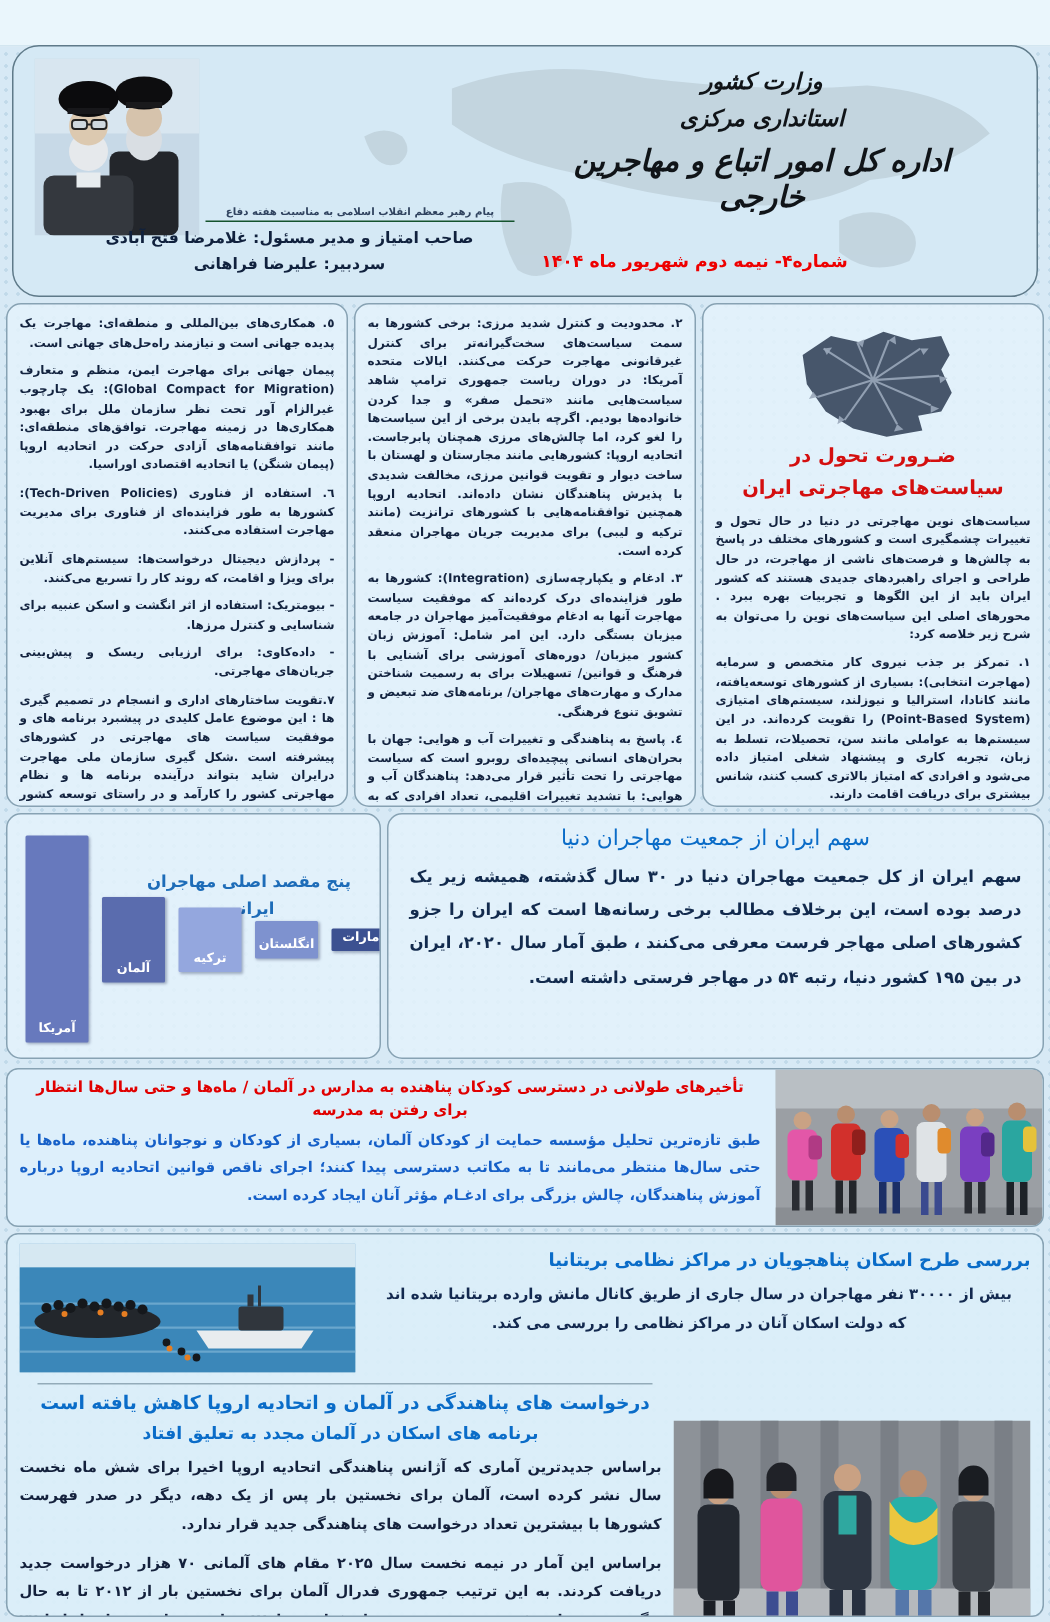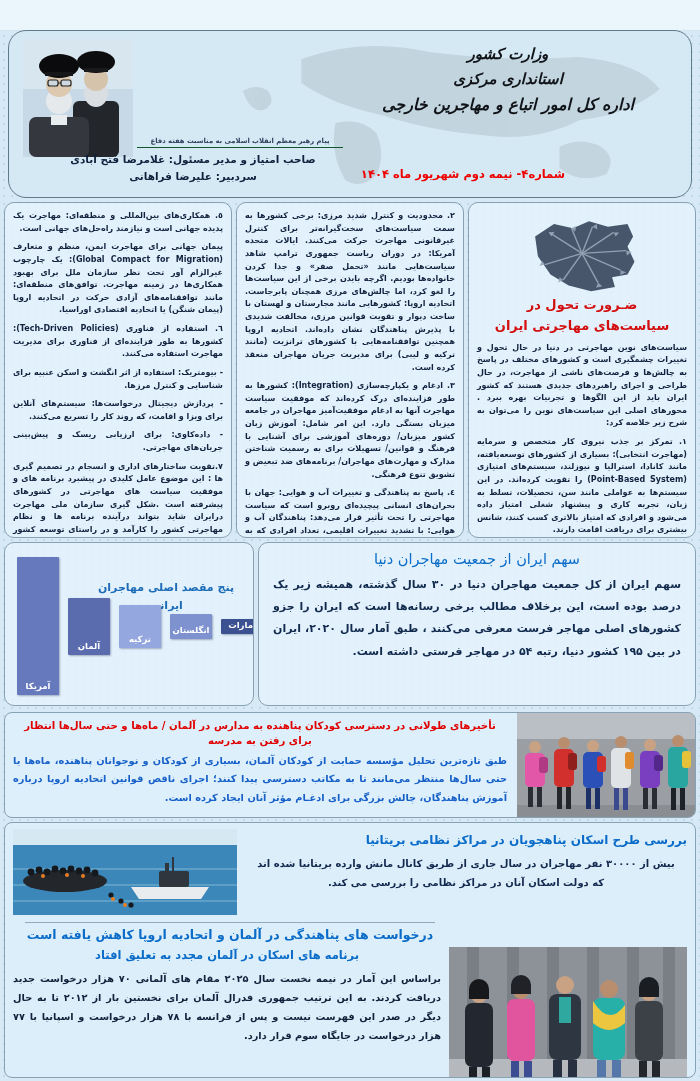--- a/index.html
+++ b/index.html
@@ -22,21 +22,21 @@
     color:#13233f;line-height:1.95;text-align:right;}
   .quote-cap{position:absolute;left:128px;top:106px;width:206px;font-size:6.8px;font-weight:700;
     color:#30435f;text-align:center;border-bottom:1px solid #14532d;padding-bottom:2px;}
   .pubblock{position:absolute;left:16px;top:122px;width:336px;text-align:center;color:#10213d;}
   .pubblock div{font-size:10.5px;font-weight:800;}
   .pubblock div+div{margin-top:5px;}
   .ministry{position:absolute;left:346px;top:14px;width:306px;text-align:center;
     font-family:"DejaVu Serif", serif;font-style:italic;font-weight:700;color:#101418;}
   .ministry .m1{font-size:15px;}
   .ministry .m2{font-size:15px;margin-top:7px;}
-  .ministry .m3{font-size:16px;margin-top:7px;}
+  .ministry .m3{font-size:20px;margin-top:7px;}
   .issue{position:absolute;left:338px;top:136px;width:232px;text-align:center;
     color:#ee0000;font-size:11.5px;font-weight:800;}
   
   .cols{position:absolute;top:202px;left:4px;right:4px;height:336px;display:flex;gap:4px;}
   .col{flex:1;border:1px solid #87a2b3;border-radius:10px;background:rgba(228,242,251,.85);
     padding:7px 8px;font-size:8px;line-height:1.58;font-weight:700;color:#13233f;
     text-align:justify;overflow:hidden;}
   .col p{margin:0 0 6px;}
   .iranmap{display:block;margin:0 auto 2px;width:152px;height:84px;}
   .art-title{color:#d40f0f;font-size:13px;font-weight:900;text-align:center;line-height:1.45;margin:1px 0 6px;}
@@ -170,22 +170,22 @@
     <div class="col">
       <p>۲. محدودیت و کنترل شدید مرزی: برخی کشورها به سمت سیاست‌های سخت‌گیرانه‌تر برای کنترل غیرقانونی مهاجرت حرکت می‌کنند. ایالات متحده آمریکا: در دوران ریاست جمهوری ترامپ شاهد سیاست‌هایی مانند «تحمل صفر» و جدا کردن خانواده‌ها بودیم. اگرچه بایدن برخی از این سیاست‌ها را لغو کرد، اما چالش‌های مرزی همچنان پابرجاست. اتحادیه اروپا: کشورهایی مانند مجارستان و لهستان با ساخت دیوار و تقویت قوانین مرزی، مخالفت شدیدی با پذیرش پناهندگان نشان داده‌اند. اتحادیه اروپا همچنین توافقنامه‌هایی با کشورهای ترانزیت (مانند ترکیه و لیبی) برای مدیریت جریان مهاجران منعقد کرده است.</p>
       <p>۳. ادغام و یکپارچه‌سازی (Integration): کشورها به طور فزاینده‌ای درک کرده‌اند که موفقیت سیاست مهاجرت آنها به ادغام موفقیت‌آمیز مهاجران در جامعه میزبان بستگی دارد. این امر شامل: آموزش زبان کشور میزبان/ دوره‌های آموزشی برای آشنایی با فرهنگ و قوانین/ تسهیلات برای به رسمیت شناختن مدارک و مهارت‌های مهاجران/ برنامه‌های ضد تبعیض و تشویق تنوع فرهنگی.</p>
       <p>٤. پاسخ به پناهندگی و تغییرات آب و هوایی: جهان با بحران‌های انسانی پیچیده‌ای روبرو است که سیاست مهاجرتی را تحت تأثیر قرار می‌دهد: پناهندگان آب و هوایی: با تشدید تغییرات اقلیمی، تعداد افرادی که به دلیل بلایای طبیعی، خشکسالی و بالا آمدن سطح دریاها آواره می‌شوند، در حال افزایش است. هنوز چارچوب حقوقی بین‌المللی مشخصی برای حمایت از این گروه وجود ندارد و کشورها در حال بررسی راه‌حل‌های جدید هستند.</p>
     </div>
 
     <div class="col">
       <p>٥. همکاری‌های بین‌المللی و منطقه‌ای: مهاجرت یک پدیده جهانی است و نیازمند راه‌حل‌های جهانی است.</p>
       <p>پیمان جهانی برای مهاجرت ایمن، منظم و متعارف (Global Compact for Migration): یک چارچوب غیرالزام آور تحت نظر سازمان ملل برای بهبود همکاری‌ها در زمینه مهاجرت. توافق‌های منطقه‌ای: مانند توافقنامه‌های آزادی حرکت در اتحادیه اروپا (پیمان شنگن) یا اتحادیه اقتصادی اوراسیا.</p>
       <p>٦. استفاده از فناوری (Tech-Driven Policies): کشورها به طور فزاینده‌ای از فناوری برای مدیریت مهاجرت استفاده می‌کنند.</p>
+      <p>- پردازش دیجیتال درخواست‌ها: سیستم‌های آنلاین برای ویزا و اقامت، که روند کار را تسریع می‌کنند.</p>
       <p>- بیومتریک: استفاده از اثر انگشت و اسکن عنبیه برای شناسایی و کنترل مرزها.</p>
-      <p>- پردازش دیجیتال درخواست‌ها: سیستم‌های آنلاین برای ویزا و اقامت، که روند کار را تسریع می‌کنند.</p>
       <p>- داده‌کاوی: برای ارزیابی ریسک و پیش‌بینی جریان‌های مهاجرتی.</p>
       <p>۷.تقویت ساختارهای اداری و انسجام در تصمیم گیری ها : این موضوع عامل کلیدی در پیشبرد برنامه های و موفقیت سیاست های مهاجرتی در کشورهای پیشرفته است .شکل گیری سازمان ملی مهاجرت درایران شاید بتواند درآینده برنامه ها و نظام مهاجرتی کشور را کارآمد و در راستای توسعه کشور جهت دهی نماید.</p>
     </div>
   </div>
 
   <div class="chartrow">
     <div class="share-panel">
       <div class="share-title">سهم ایران از جمعیت مهاجران دنیا</div>
       <div class="share-body">سهم ایران از کل جمعیت مهاجران دنیا در ۳۰ سال گذشته، همیشه زیر یک درصد بوده است، این برخلاف مطالب برخی رسانه‌ها است که ایران را جزو کشورهای اصلی مهاجر فرست معرفی می‌کنند ، طبق آمار سال ۲۰۲۰، ایران در بین ۱۹۵ کشور دنیا، رتبه ۵۴  در مهاجر فرستی داشته است.</div>
     </div>
@@ -354,18 +354,19 @@
         <g>
             <rect x="150" y="134" width="88" height="5" fill="#ffffff"></rect>
             <rect x="150" y="134" width="11" height="5" fill="#d23333"></rect>
             <rect x="172" y="134" width="11" height="5" fill="#d23333"></rect>
             <rect x="194" y="134" width="11" height="5" fill="#d23333"></rect>
             <rect x="216" y="134" width="11" height="5" fill="#d23333"></rect>
           </g>
       </svg>
       <div class="asylum-text">
         <div class="asylum-sub">برنامه های اسکان در آلمان مجدد به تعلیق افتاد</div>
+        <div class="asylum-p">براساس جدیدترین آماری که آژانس پناهندگی اتحادیه اروپا اخیرا برای شش ماه نخست سال نشر کرده است، آلمان برای نخستین بار پس از یک دهه، دیگر در صدر فهرست کشورها با بیشترین تعداد درخواست های پناهندگی جدید قرار ندارد.</div>
         <div class="asylum-p">براساس این آمار در نیمه نخست سال ۲۰۲۵ مقام های آلمانی ۷۰ هزار درخواست جدید دریافت کردند. به این ترتیب جمهوری فدرال آلمان برای نخستین بار از ۲۰۱۲ تا به حال دیگر در صدر این فهرست نیست و پس از فرانسه با ۷۸ هزار درخواست و اسپانیا با ۷۷ هزار درخواست در جایگاه سوم قرار دارد.</div>
       </div>
     </div>
   </div>
 
 </div>
 
 </body></html>

